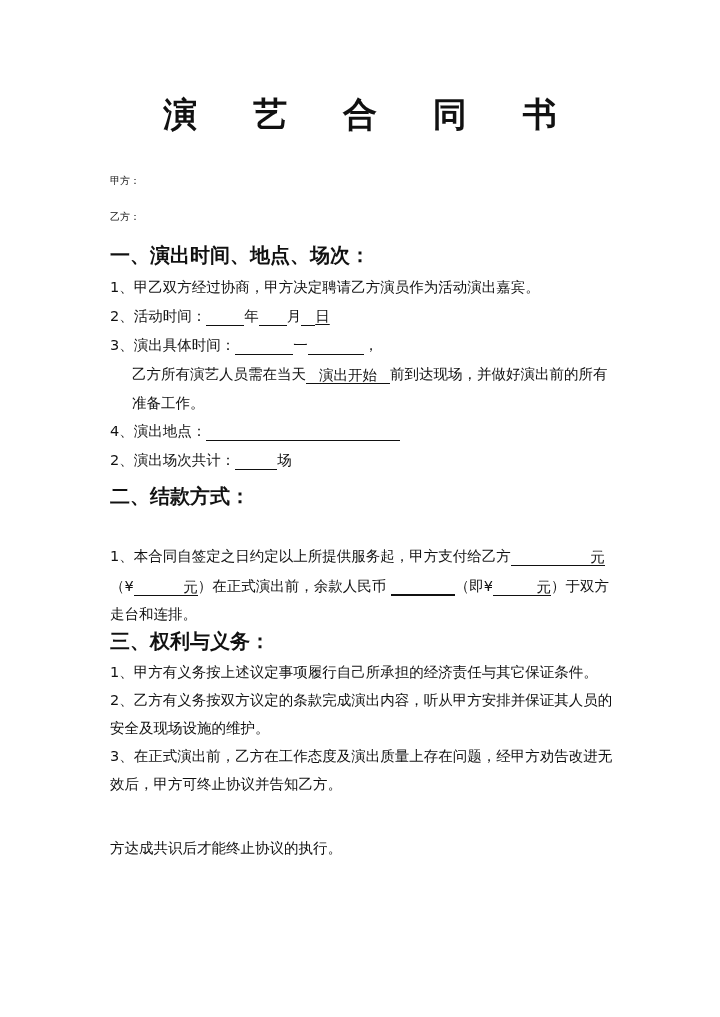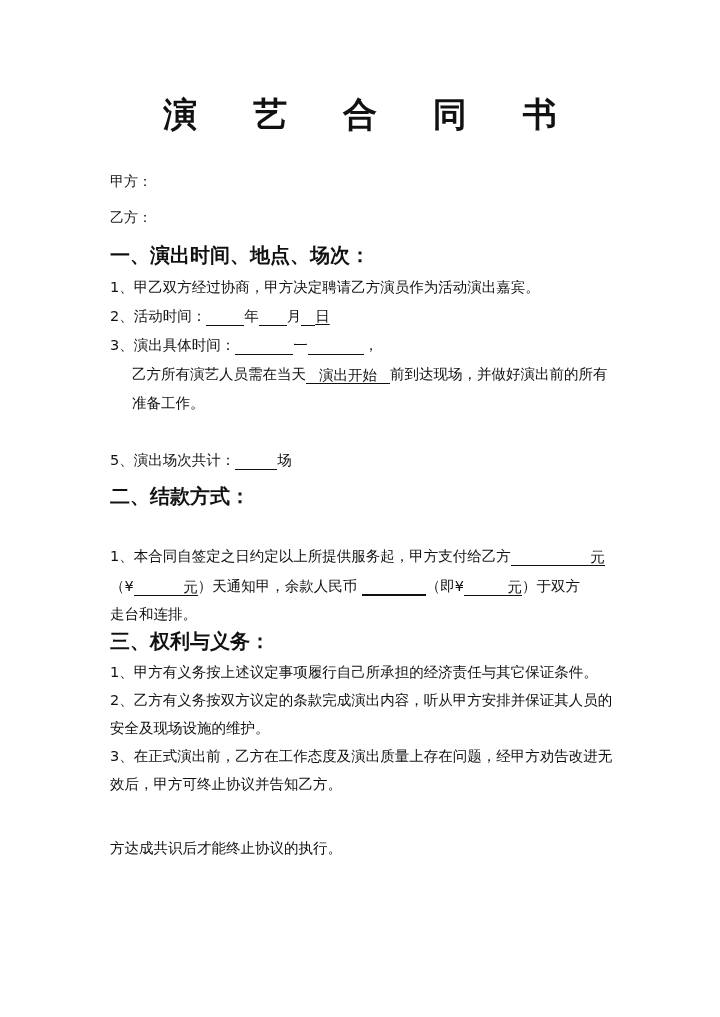--- a/index.html
+++ b/index.html
@@ -4,21 +4,21 @@
 <style>
   html, body { margin: 0; padding: 0; background: #ffffff; }
   body { width: 720px; height: 1017px; position: relative; overflow: hidden;
          font-family: "DejaVu Sans", sans-serif; color: #111111; }
   .page { position: absolute; left: 0; top: 0; width: 720px; height: 725px; }
   .title { position: absolute; left: 0; width: 720px; top: 92px; text-align: center;
            font-size: 34px; font-weight: bold; letter-spacing: 22px; padding-left: 22px; box-sizing: border-box; }
   .line { position: absolute; left: 110px; font-size: 14.5px; line-height: 20px; white-space: nowrap; }
   .indent { left: 132px; }
   .h { font-weight: bold; font-size: 20px; }
-  .party { font-size: 14px; }
+  .party { font-size: 10px; }
   .blank { display: inline-block; border-bottom: 1px solid #111; height: 16px; vertical-align: bottom; }
   .blank.thick { border-bottom: 2px solid #111; }
   .ul { text-decoration: underline; text-underline-offset: 3px; }
   .ul-fill { display: inline-block; border-bottom: 1px solid #111; text-align: center; height: 18px; vertical-align: bottom; }
 </style>
 </head>
 <body>
 
 <div class="page">
   <div class="title">演 艺 合 同 书</div>
@@ -35,34 +35,37 @@
 
   <div class="line" style="top:335px">
     <span>3、演出具体时间：</span><span class="blank" style="width:58px"></span><span>一</span><span class="blank" style="width:56px"></span><span>，</span>
   </div>
 
   <div class="line indent" style="top:364px">
     <span>乙方所有演艺人员需在当天</span><span class="ul-fill" style="width:84px">演出开始</span><span>前到达现场，并做好演出前的所有</span>
   </div>
   <div class="line indent" style="top:393px">准备工作。</div>
 
+  <div class="line" style="top:421px">
+    <span>4、演出地点：</span><span class="blank" style="width:194px"></span>
+  </div>
 
   <div class="line" style="top:450px">
-    <span>5、演出场次共计：</span><span class="blank" style="width:42px"></span><span>场</span>
+    <span>2、演出场次共计：</span><span class="blank" style="width:42px"></span><span>场</span>
   </div>
 
   <div class="line h" style="top:486px">二、结款方式：</div>
 
 
   <div class="line" style="top:546px">
     <span>1、本合同自签定之日约定以上所提供服务起，甲方支付给乙方</span><span class="ul-fill" style="width:94px; text-align:right">元</span>
   </div>
 
   <div class="line" style="top:576px">
-    <span>（¥</span><span class="ul-fill" style="width:64px; text-align:right">元</span><span>）天通知甲，余款人民币</span>&nbsp;<span class="blank thick" style="width:64px"></span><span>（即¥</span><span class="ul-fill" style="width:58px; text-align:right">元</span><span>）于双方</span>
+    <span>（¥</span><span class="ul-fill" style="width:64px; text-align:right">元</span><span>）在正式演出前，余款人民币</span>&nbsp;<span class="blank thick" style="width:64px"></span><span>（即¥</span><span class="ul-fill" style="width:58px; text-align:right">元</span><span>）于双方</span>
   </div>
 
   <div class="line" style="top:604px">走台和连排。</div>
 
   <div class="line h" style="top:631px">三、权利与义务：</div>
   <div class="line" style="top:662px">1、甲方有义务按上述议定事项履行自己所承担的经济责任与其它保证条件。</div>
   <div class="line" style="top:690px">2、乙方有义务按双方议定的条款完成演出内容，听从甲方安排并保证其人员的</div>
   <div class="line" style="top:718px">安全及现场设施的维护。</div>
   <div class="line" style="top:746px">3、在正式演出前，乙方在工作态度及演出质量上存在问题，经甲方劝告改进无</div>
   <div class="line" style="top:774px">效后，甲方可终止协议并告知乙方。</div>

